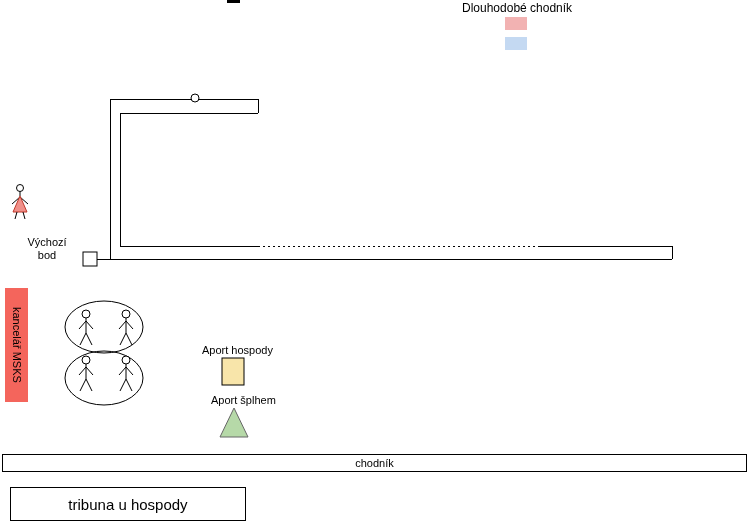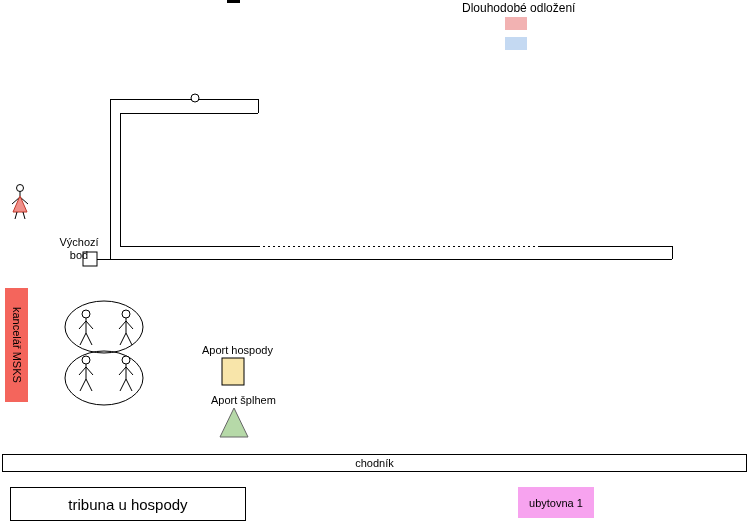--- a/index.html
+++ b/index.html
@@ -4,21 +4,21 @@
 <style>
   * { margin:0; padding:0; box-sizing:border-box; }
   html,body { background:#fff; }
   body { font-family:"Liberation Sans", sans-serif; color:#000; }
   .canvas { position:relative; width:750px; height:525px; background:#fff; overflow:hidden; }
   .abs { position:absolute; }
   svg.layer { position:absolute; left:0; top:0; }
   .label { font-size:11px; white-space:nowrap; }
   .legend-title { left:462px; top:1px; font-size:12px; white-space:nowrap; }
   .swatch { width:22px; height:13px; }
-  .start-label { left:52px; top:236px; width:54px; text-align:center; font-size:11px; line-height:13px; }
+  .start-label { left:20px; top:236px; width:54px; text-align:center; font-size:11px; line-height:13px; }
   .office { left:5px; top:288px; width:23px; height:114px; display:flex; align-items:center; justify-content:center; }
   .office span { writing-mode:vertical-rl; font-size:11px; white-space:nowrap; }
   .outlined { border:1px solid #000; background:#fff; display:flex; align-items:center; justify-content:center; }
   .sidewalk { left:2px; top:454px; width:745px; height:18px; font-size:11px; }
   .grandstand { left:10px; top:487px; width:236px; height:34px; font-size:15px; }
   .dorm { display:flex; align-items:center; justify-content:center; font-size:11px; }
   .dorm1 { left:518px; top:487px; width:76px; height:31px; }
   .dorm2 { left:674px; top:487px; width:74px; height:31px; }
 </style>
 </head>
@@ -75,21 +75,21 @@
       <line x1="17" y1="212" x2="15" y2="219"></line>
       <line x1="23" y1="212" x2="25" y2="219"></line>
     </g>
 
     <rect x="222" y="358" width="22" height="27" stroke="#000" fill="#f8e5aa"></rect>
     <polygon points="234,408 220,437 248,437" stroke="#666" fill="#b6d9a8"></polygon>
 
     <rect x="227" y="0" width="13" height="3" fill="#000"></rect>
   </svg>
 
-  <div class="abs legend-title">Dlouhodobé odložení</div>
+  <div class="abs legend-title">Dlouhodobé chodník</div>
   <div class="abs swatch" style="left: 505px; top: 17px; background-color: rgb(242, 178, 178);"></div>
   <div class="abs swatch" style="left: 505px; top: 37px; background-color: rgb(196, 217, 242);"></div>
 
   <div class="abs start-label">
     <div>Výchozí</div>
     <div>bod</div>
   </div>
 
   <div class="abs office" style="background-color: rgb(244, 101, 92);">
     <span>kancelář MSKS</span>
@@ -99,17 +99,14 @@
   <div class="abs label" style="left:211px; top:394px;">Aport šplhem</div>
 
   <div class="abs outlined sidewalk">
     <span>chodník</span>
   </div>
 
   <div class="abs outlined grandstand">
     <span>tribuna u hospody</span>
   </div>
 
-  <div class="abs dorm dorm1" style="background-color: rgb(247, 163, 239);">
-    <span>ubytovna 1</span>
-  </div>
 
 </div>
 
 </body></html>

